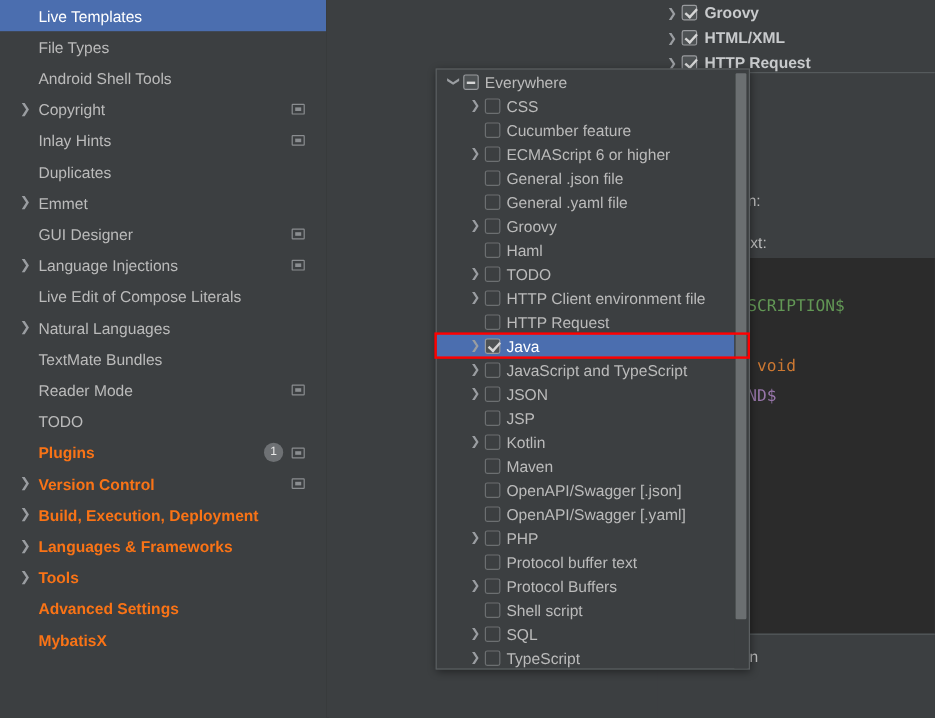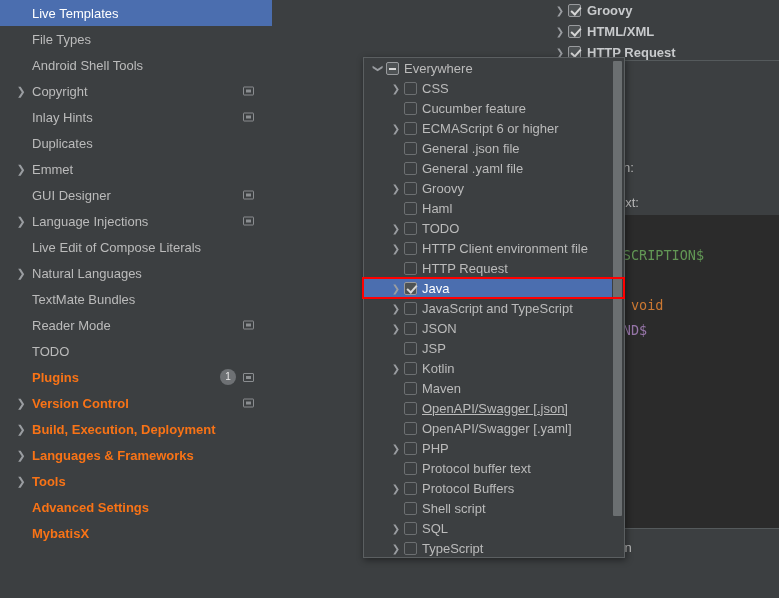--- a/index.html
+++ b/index.html
@@ -525,21 +525,21 @@
         <div class="pop-row" style="padding-left: 24px;">
           <span class="pop-arrow">❯</span>
           <span class="cbx unchecked"></span>
           <span class="pop-label">Kotlin</span>
         </div>
         <div class="pop-row" style="padding-left: 24px;">
           <span class="pop-arrow empty"></span>
           <span class="cbx unchecked"></span>
           <span class="pop-label">Maven</span>
         </div>
-        <div class="pop-row" style="padding-left: 24px; text-decoration: underline;">
+        <div class="pop-row" style="padding-left: 24px;">
           <span class="pop-arrow empty"></span>
           <span class="cbx unchecked"></span>
           <span class="pop-label">OpenAPI/Swagger [.json]</span>
         </div>
         <div class="pop-row" style="padding-left: 24px;">
           <span class="pop-arrow empty"></span>
           <span class="cbx unchecked"></span>
           <span class="pop-label">OpenAPI/Swagger [.yaml]</span>
         </div>
         <div class="pop-row" style="padding-left: 24px;">

